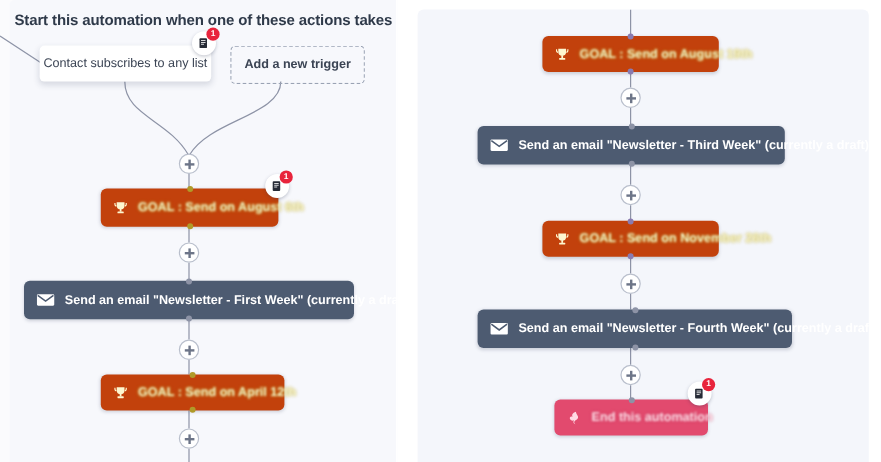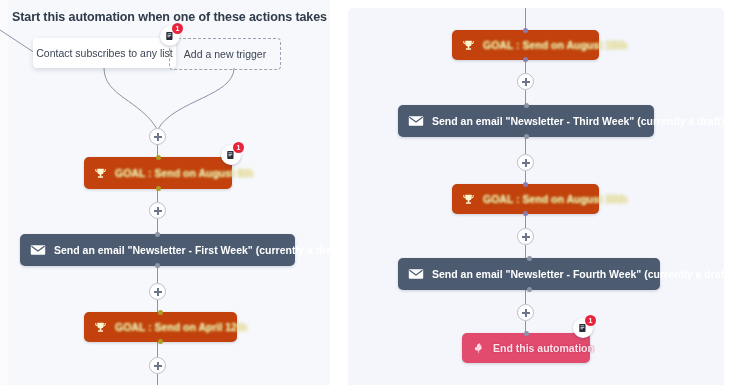--- a/index.html
+++ b/index.html
@@ -51,21 +51,21 @@
     box-shadow:0 2px 5px rgba(40,50,80,.16);
     z-index:12;
     text-align:right;
   }
   .trigger.dashed{
     background:transparent;
     border:1px dashed #9aa3b4;
     box-shadow:none;
   }
   #trigger-contact{left:33px;top:38px;width:143px;height:30px;}
-  #trigger-add{left:169px;top:38px;width:110px;height:30px;}
+  #trigger-add{left:192px;top:38px;width:110px;height:30px;font-weight:bold;}
 
   
   .node{
     position:absolute;
     border-radius:5px;
     display:flex;align-items:center;
     padding:0 10px;
     box-sizing:border-box;
     z-index:10;
     box-shadow:0 1px 3px rgba(40,50,80,.20);
@@ -280,21 +280,21 @@
       <span class="anchor top"></span>
       <span class="anchor bottom"></span>
       <span class="node-icon">
         <svg width="13" height="13" viewBox="0 0 16 16">
           <path d="M4 2h8v3.2a4 4 0 0 1-8 0V2z" fill="#fdf7d0"></path>
           <path d="M3.2 2.6H1.6v1.3c0 1.5 1 2.3 2.1 2.4V5.1c-.5-.1-.9-.5-.9-1.2V2.6zM12.8 2.6h1.6v1.3c0 1.5-1 2.3-2.1 2.4V5.1c.5-.1.9-.5.9-1.2V2.6z" fill="#fdf7d0"></path>
           <rect x="7.1" y="8.6" width="1.8" height="3" fill="#fdf7d0"></rect>
           <rect x="4.8" y="11.4" width="6.4" height="1.9" rx=".5" fill="#fdf7d0"></rect>
         </svg>
       </span>
-      <span class="node-label">GOAL : Send on August 26th</span>
+      <span class="node-label">GOAL : Send on November 26th</span>
     </div>
 
     <div class="node email" style="left:50px;top:250px;width:262px;height:32px;">
       <span class="anchor top"></span>
       <span class="anchor bottom"></span>
       <span class="node-icon">
         <svg width="16" height="12" viewBox="0 0 20 14">
           <rect x="1" y="1" width="18" height="12" rx="1.2" fill="#ffffff"></rect>
           <path d="M1.8 2.2 L10 8.2 L18.2 2.2" stroke="#4d5b71" stroke-width="1.6" fill="none"></path>
         </svg>

